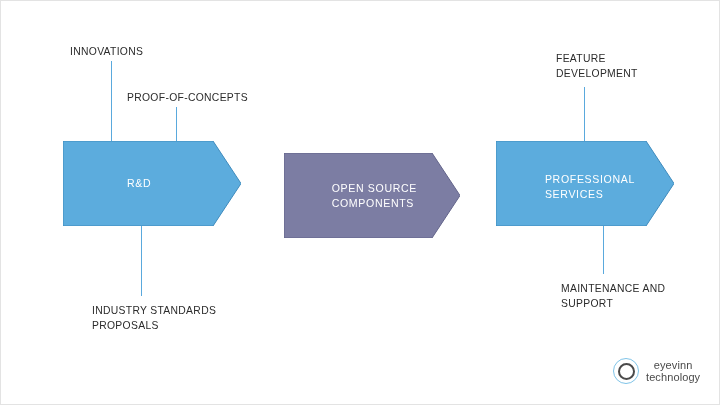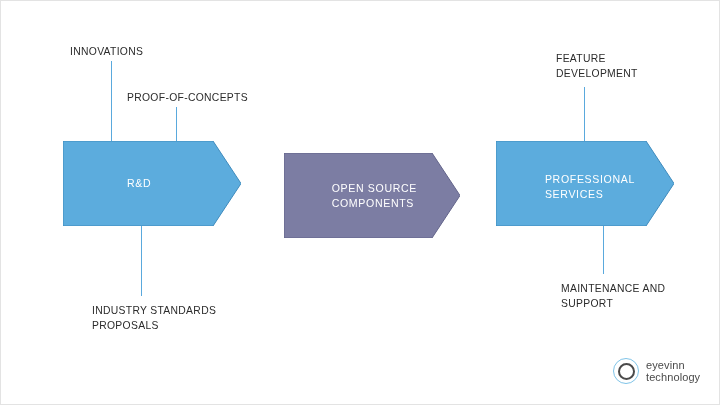--- a/index.html
+++ b/index.html
@@ -137,21 +137,21 @@
   <div class="arrow" style="left: 495px; top: 140px; width: 178px; height: 92px; padding-left: 45px;">
     <div class="arrow-shape">
         <svg width="178" height="85" viewBox="0 0 178 85" style="display: block;">
           <polygon points="0,0 150,0 178,42.5 150,85 0,85" fill="#5cacdd" stroke="#3f8bbd" stroke-width="1"></polygon>
         </svg>
       </div>
     <div class="arrow-label">PROFESSIONAL
 SERVICES</div>
   </div>
 
-  <div id="logo" style="left: 612px; top: 357px;">
+  <div id="logo" style="left: 612px; top: 357px; text-align: center;">
     <div class="mark">
       <div class="ring-outer" style="border-color: rgb(127, 196, 232);"></div>
       <div class="ring-inner" style="border-color: rgb(74, 74, 74);"></div>
     </div>
     <div class="wordmark" style="color: rgb(74, 74, 74);">eyevinn
 technology</div>
   </div>
 
 </div>
 

